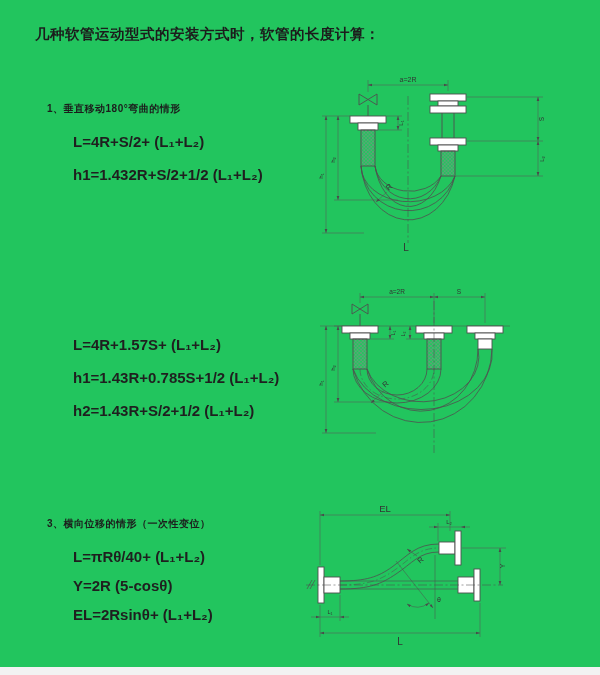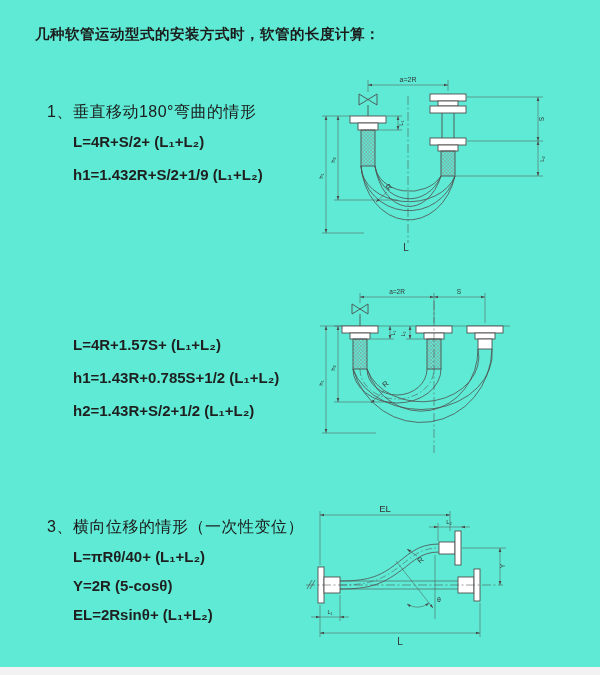--- a/index.html
+++ b/index.html
@@ -1,34 +1,34 @@
 <!DOCTYPE html>
 <html><head>
 <meta charset="utf-8">
 <style>
   html,body{margin:0;padding:0;background:#fff;}
-  #page{position:relative;width:600px;height:675px;background:#5eead4;overflow:hidden;
+  #page{position:relative;width:600px;height:675px;background:#22c55e;overflow:hidden;
         font-family:"Liberation Sans","DejaVu Sans",sans-serif;color:#222;}
   .title{position:absolute;left:35px;top:25px;font-size:14.5px;font-weight:600;letter-spacing:.5px;color:#1c1c1c;}
-  .head{position:absolute;left:47px;font-size:16px;font-weight:400;letter-spacing:.5px;color:#1c1c1c;white-space:nowrap;text-align:right;}
+  .head{position:absolute;left:47px;font-size:10px;font-weight:700;letter-spacing:.5px;color:#1c1c1c;white-space:nowrap;text-align:right;}
   .f{position:absolute;left:73px;font-size:15px;font-weight:700;color:#1f1f1f;white-space:nowrap;}
   svg.diag{position:absolute;}
   svg text{font-family:"Liberation Sans","DejaVu Sans",sans-serif;fill:#333;}
   .edge{position:absolute;left:0;bottom:0;width:600px;height:8px;background:#f2f2f2;}
 </style>
 </head>
 <body>
 
 <div id="page">
 
   <div class="title">几种软管运动型式的安装方式时，软管的长度计算：</div>
 
   <div class="head" style="top:102px">1、垂直移动180°弯曲的情形</div>
   <div class="f" style="top:133px">L=4R+S/2+ (L₁+L₂)</div>
-  <div class="f" style="top:166px">h1=1.432R+S/2+1/9 (L₁+L₂)</div>
+  <div class="f" style="top:166px">h1=1.432R+S/2+1/2 (L₁+L₂)</div>
 
   <svg class="diag" style="left:310px;top:68px" width="250" height="190" viewBox="0 0 250 190">
     <defs>
       <marker id="ar1" viewBox="0 0 10 10" refX="9.5" refY="5" markerWidth="8" markerHeight="8" orient="auto-start-reverse">
         <path d="M0,1.8 L9.5,5 L0,8.2 z" fill="#4a4a4a"></path>
         </marker>
       <pattern id="bp1" width="3.5" height="3.5" patternUnits="userSpaceOnUse">
         <path d="M0,0 L3.5,3.5 M3.5,0 L0,3.5" stroke="#8a8a8a" stroke-width="0.5"></path>
         </pattern>
     </defs>

